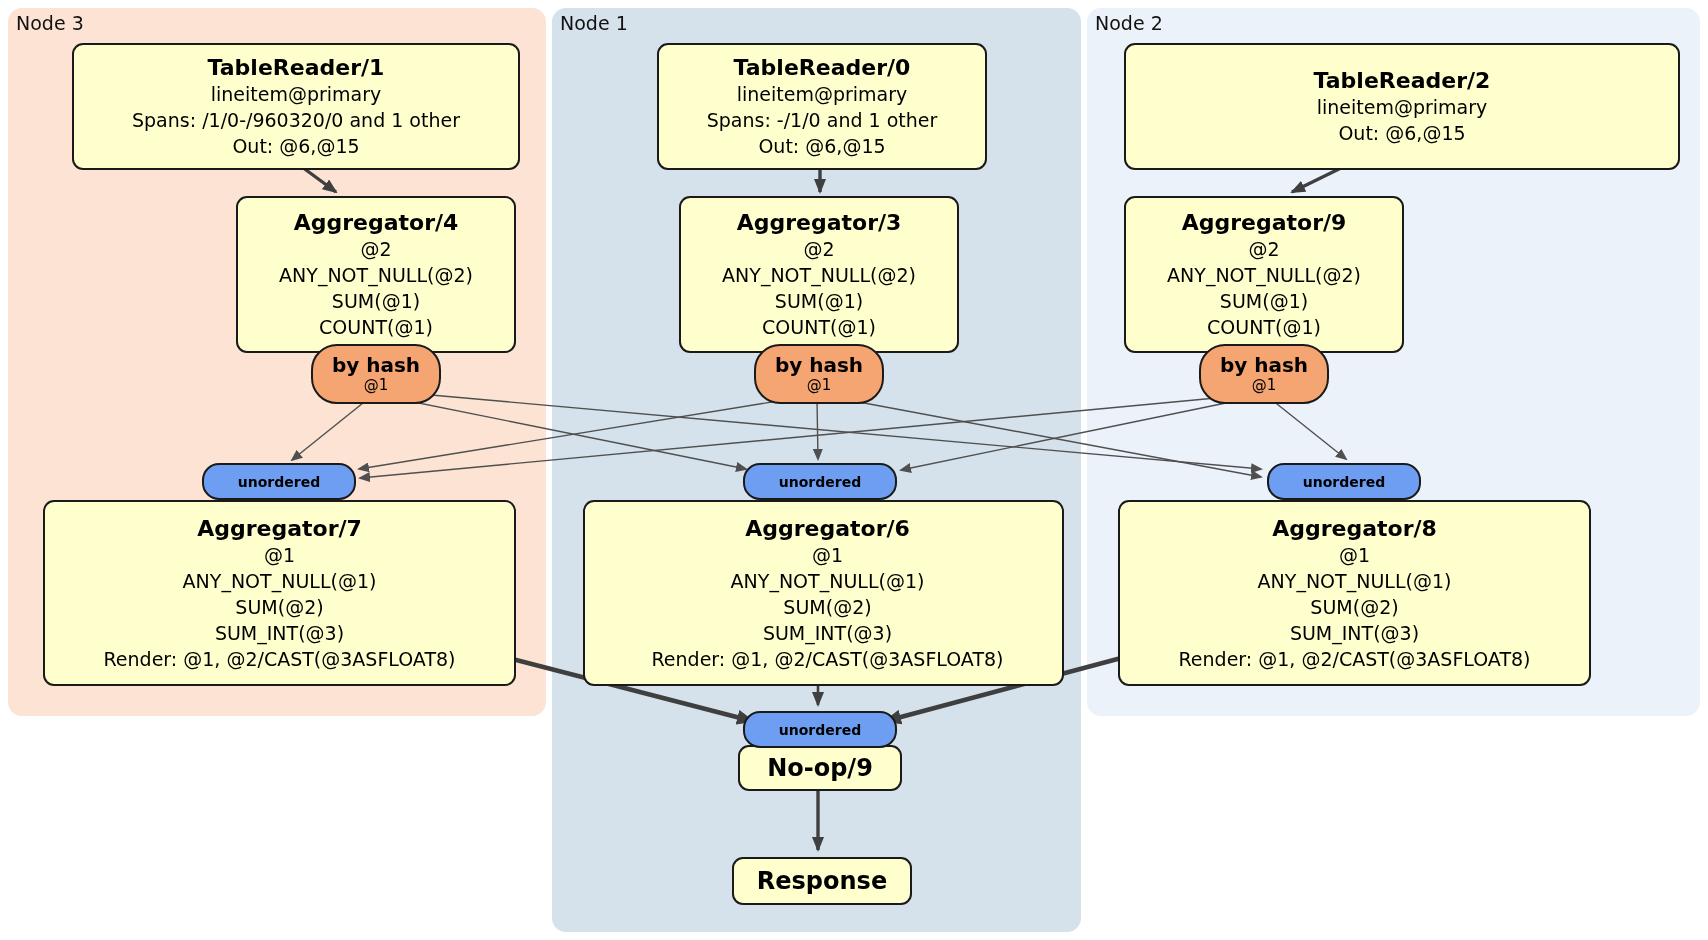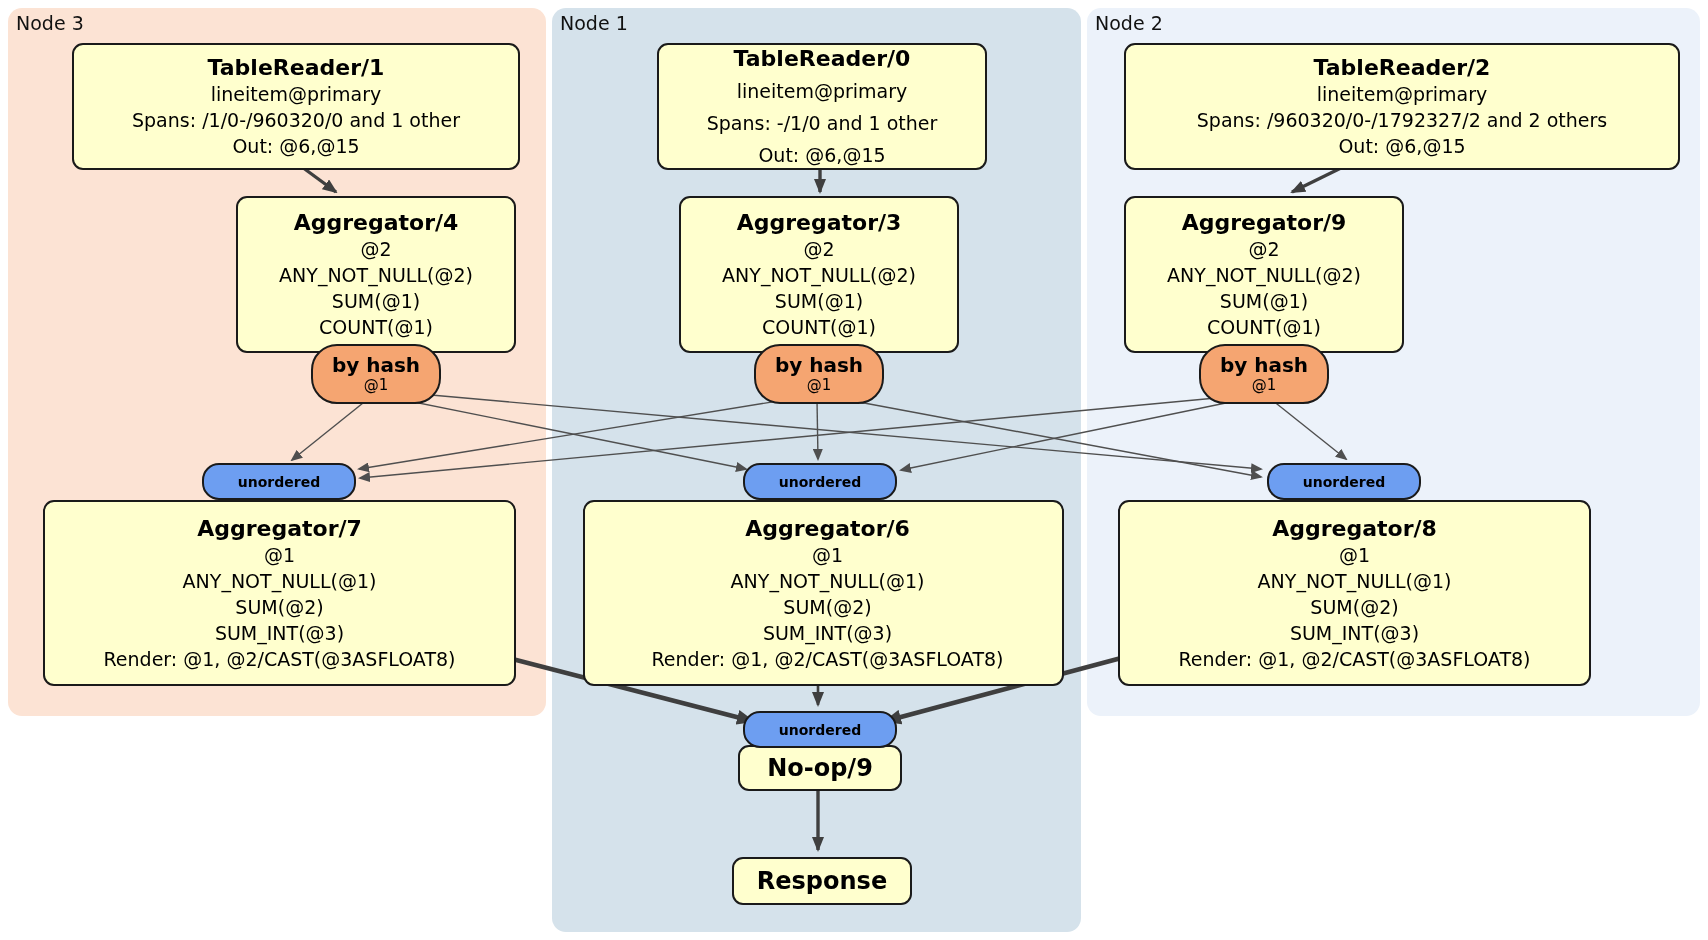--- a/index.html
+++ b/index.html
@@ -100,21 +100,21 @@
 
   <div class="ybox" style="left:43px;top:500px;width:469px;height:182px;">
     <div class="title">Aggregator/7</div>
     <div class="line">@1</div>
     <div class="line">ANY_NOT_NULL(@1)</div>
     <div class="line">SUM(@2)</div>
     <div class="line">SUM_INT(@3)</div>
     <div class="line">Render: @1, @2/CAST(@3ASFLOAT8)</div>
   </div>
 
-  <div class="ybox" style="left:657px;top:43px;width:326px;height:123px;justify-content:space-between;">
+  <div class="ybox" style="left:657px;top:43px;width:326px;height:123px;">
     <div class="title">TableReader/0</div>
     <div class="line">lineitem@primary</div>
     <div class="line">Spans: -/1/0 and 1 other</div>
     <div class="line">Out: @6,@15</div>
   </div>
 
   <div class="ybox" style="left:679px;top:196px;width:276px;height:153px;">
     <div class="title">Aggregator/3</div>
     <div class="line">@2</div>
     <div class="line">ANY_NOT_NULL(@2)</div>
@@ -136,21 +136,20 @@
     <div class="line">@1</div>
     <div class="line">ANY_NOT_NULL(@1)</div>
     <div class="line">SUM(@2)</div>
     <div class="line">SUM_INT(@3)</div>
     <div class="line">Render: @1, @2/CAST(@3ASFLOAT8)</div>
   </div>
 
   <div class="ybox" style="left:1124px;top:43px;width:552px;height:123px;">
     <div class="title">TableReader/2</div>
     <div class="line">lineitem@primary</div>
-    <div class="line">Spans: /960320/0-/1792327/2 and 2 others</div>
     <div class="line">Out: @6,@15</div>
   </div>
 
   <div class="ybox" style="left:1124px;top:196px;width:276px;height:153px;">
     <div class="title">Aggregator/9</div>
     <div class="line">@2</div>
     <div class="line">ANY_NOT_NULL(@2)</div>
     <div class="line">SUM(@1)</div>
     <div class="line">COUNT(@1)</div>
   </div>

